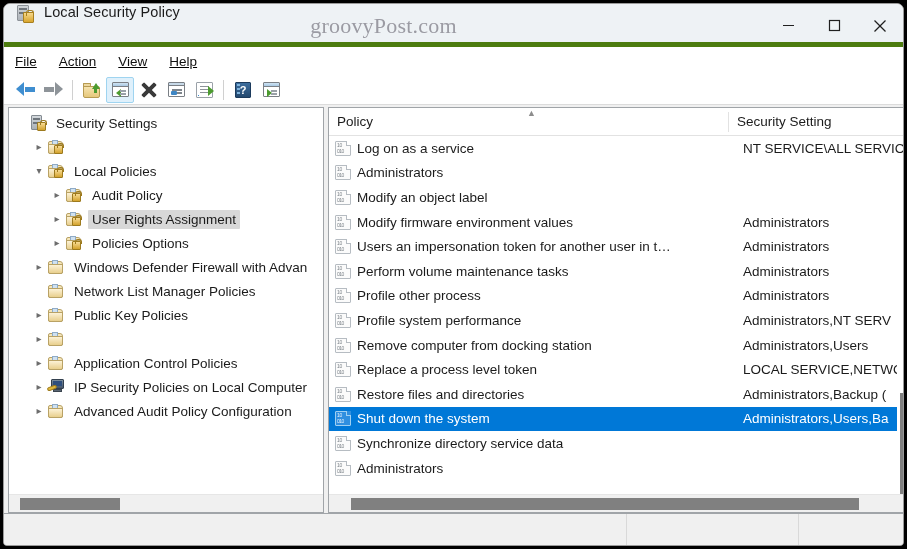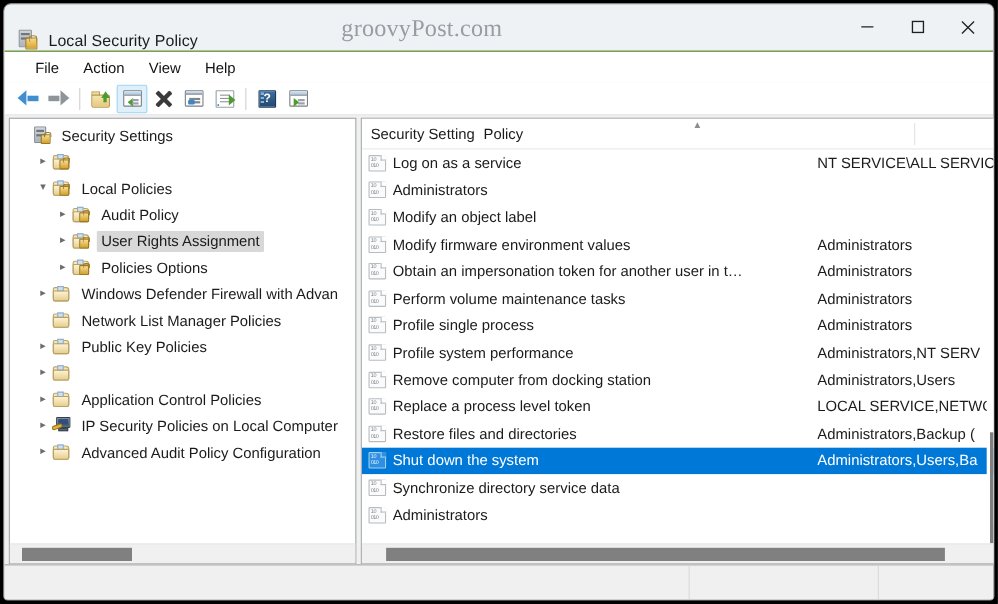--- a/index.html
+++ b/index.html
@@ -16,23 +16,23 @@
     border: 1px solid #9a9a9a;
     border-radius: 7px 7px 4px 4px;
     overflow: hidden;
     display: flex; flex-direction: column;
   }
 
   
   .titlebar {
     height: 43px; flex: 0 0 43px;
     background: #eef2f5;
-    display: flex; align-items: flex-end;
+    display: flex; align-items: flex-start;
     position: relative;
-    border-bottom: 1px solid #4d7c0f;
+    border-bottom: 5px solid #4d7c0f;
   }
   .title-icon {
     width: 20px; height: 20px; margin-left: 11px; margin-right: 9px;
     position: relative; flex: 0 0 20px;
   }
   .server-body {
     position: absolute; left: 2px; top: 1px; width: 12px; height: 16px;
     background: linear-gradient(180deg,#cfd4d8 0%,#aeb4ba 100%);
     border: 1px solid #8c9298; border-radius: 1px;
   }
@@ -69,21 +69,22 @@
     display: flex; align-items: center; justify-content: center;
     color: #202020;
   }
   .wc svg { display: block; }
 
   
   .menubar {
     height: 28px; flex: 0 0 28px;
     background: #fff;
     display: flex; align-items: center;
-    padding-left: 17px;
+    padding-left: 0;
+    text-decoration: underline;
   }
   .menu-item {
     font-size: 13.5px; color: #111;
     padding: 3px 11px;
   }
 
   
   .toolbar {
     height: 30px; flex: 0 0 30px;
     background: #fff;
@@ -584,27 +585,27 @@
             <span class="tnode-label">Advanced Audit Policy Configuration</span>
           </div>
         </div>
       <div class="hscroll">
         <div class="hthumb" style="left:11px;width:100px;"></div>
       </div>
     </div>
 
     <div class="pane right-pane">
       <div class="colhead">
-        <div class="ch">
-          <span>Security Setting</span>
-        </div>
         <div class="ch policy">
           <span>Policy</span>
           <span class="sortmark">▲</span>
         </div>
+        <div class="ch">
+          <span>Security Setting</span>
+        </div>
       </div>
       <div class="listarea">
         <div id="rows">
             <div class="lrow">
               <span class="ico-policy">
                 <span class="fold"></span>
               </span>
               <span class="cell-policy">Log on as a service</span>
               <span class="cell-setting">NT SERVICE\ALL SERVICE</span>
             </div>
@@ -625,35 +626,35 @@
               <span class="ico-policy">
                 <span class="fold"></span>
               </span>
               <span class="cell-policy">Modify firmware environment values</span>
               <span class="cell-setting">Administrators</span>
             </div>
             <div class="lrow">
               <span class="ico-policy">
                 <span class="fold"></span>
               </span>
-              <span class="cell-policy">Obtain an impersonation token for another user in t…</span>
+              <span class="cell-policy">Users an impersonation token for another user in t…</span>
               <span class="cell-setting">Administrators</span>
             </div>
             <div class="lrow">
               <span class="ico-policy">
                 <span class="fold"></span>
               </span>
               <span class="cell-policy">Perform volume maintenance tasks</span>
               <span class="cell-setting">Administrators</span>
             </div>
             <div class="lrow">
               <span class="ico-policy">
                 <span class="fold"></span>
               </span>
-              <span class="cell-policy">Profile single process</span>
+              <span class="cell-policy">Profile other process</span>
               <span class="cell-setting">Administrators</span>
             </div>
             <div class="lrow">
               <span class="ico-policy">
                 <span class="fold"></span>
               </span>
               <span class="cell-policy">Profile system performance</span>
               <span class="cell-setting">Administrators,NT SERV</span>
             </div>
             <div class="lrow">

